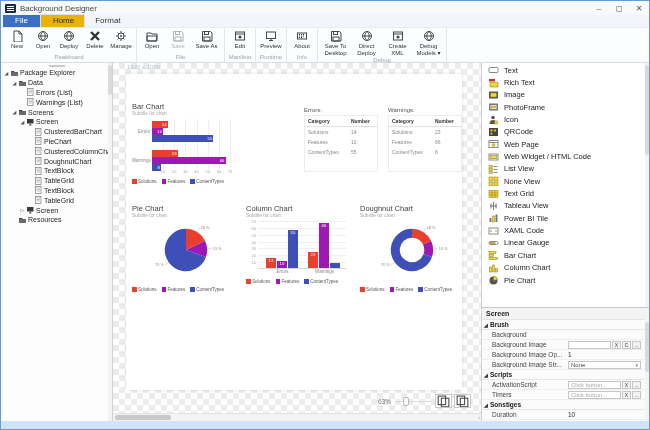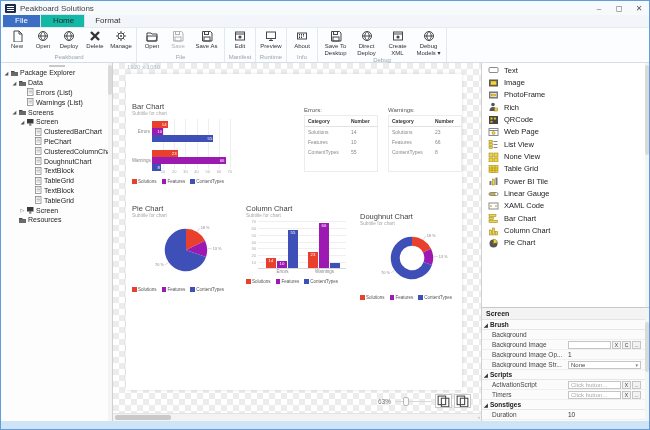--- a/index.html
+++ b/index.html
@@ -12,21 +12,21 @@
   .app-icon { width:11px; height:9px; background:#1c2b4a; border-radius:1px; margin-right:4px; position:relative; flex:none; }
   .app-icon:before { content:""; position:absolute; left:2px; top:2px; right:2px; height:1px; background:#fff; box-shadow:0 2px 0 #fff, 0 4px 0 #fff; }
   .title-text { font-size:8px; color:#444; }
   .win-controls { margin-left:auto; display:flex; height:100%; }
   .win-btn { width:20px; height:100%; display:flex; align-items:center; justify-content:center; font-size:8px; color:#555; cursor:default; }
 
   
   .tabrow { height:13px; background:#f2f6fb; display:flex; align-items:flex-end; padding-left:2px; flex:none; border-bottom:1px solid #e6ebf2; }
   .tab { font-size:8px; padding:1px 10px 2px 10px; color:#333; }
   .tab.file { background:#3a6fc4; color:#fff; padding:1px 12px 2px 12px; }
-  .tab.active { background:#14b8a6; border:1px solid #dbe2ec; border-bottom:none; color:#2a2a2a;padding-left:12px; }
+  .tab.active { background:#eab308; border:1px solid #dbe2ec; border-bottom:none; color:#2a2a2a;padding-left:12px; }
 
   
   .ribbon { height:35px; background:#fbfdff; border-bottom:1px solid #d5dde7; display:flex; align-items:stretch; padding-left:1px; flex:none; }
   .rgroup { display:flex; flex-direction:column; border-right:1px solid #e2e8f0; padding:1px 2px 0 2px; }
   .rbuttons { display:flex; flex:1; }
   .rbtn { width:26px; display:flex; flex-direction:column; align-items:center; padding-top:1px; cursor:default; }
   .rbtn.wide { width:31px; }
   .rbtn svg { width:12px; height:12px; flex:none; }
   .rbtn .rlabel { font-size:6px; line-height:1.15; color:#333; text-align:center; margin-top:1px; }
   .rbtn.disabled { opacity:.4; }
@@ -118,21 +118,21 @@
   svg .fl { fill:#474747; }
   svg .yw { fill:#f6d432; stroke:#8a7a1d; stroke-width:.5; }
 </style>
 </head>
 <body>
 
 <div class="window">
 
   <div class="titlebar">
     <span class="app-icon"></span>
-    <span class="title-text">Peakboard Solutions</span>
+    <span class="title-text">Background Designer</span>
     <span class="win-controls">
       <span class="win-btn">–</span>
       <span class="win-btn">◻</span>
       <span class="win-btn">✕</span>
     </span>
   </div>
 
   <div class="tabrow" id="tabrow">
       <span class="tab file">File</span>
       <span class="tab active">Home</span>
@@ -569,21 +569,21 @@
             <div class="catrow">
               <span style="left:24.5px">Errors</span>
               <span style="left:66.5px">Warnings</span>
             </div>
             <div class="legend">
               <span><i style="background:#e8402c"></i>Solutions</span>
               <span><i style="background:#9c1ab1"></i>Features</span>
               <span><i style="background:#3f4fb8"></i>ContentTypes</span>
             </div>
           </div>
-        <div class="chartblock" id="chart-doughnut" style="left:234px; top:130px; width:104px;margin-top:8px;">
+        <div class="chartblock" id="chart-doughnut" style="left:234px; top:130px; width:104px;">
             <div class="c-title">Doughnut Chart</div>
             <div class="c-sub">Subtitle for chart</div>
             <div style="text-align:center"><svg viewBox="-62 -52 124 104" style="width:104px;height:58px">
                 <path d="M0.0 -22.0 L0.0 -38.0 A38 38 0 0 1 34.1 -16.8 L19.7 -9.7 A22 22 0 0 0 0.0 -22.0 Z" fill="#e8402c"></path>
                 <path d="M19.7 -9.7 L34.1 -16.8 A38 38 0 0 1 35.8 12.6 L20.8 7.3 A22 22 0 0 0 19.7 -9.7 Z" fill="#9c1ab1"></path>
                 <path d="M20.8 7.3 L35.8 12.6 A38 38 0 1 1 0.0 -38.0 L0.0 -22.0 A22 22 0 1 0 20.8 7.3 Z" fill="#3f4fb8"></path>
                 <line x1="20.6" y1="-33.1" x2="24.3" y2="-39.1" stroke="#bbb" stroke-width="1"></line>
                 <text x="26.3" y="-37.1" font-size="7" fill="#888" text-anchor="start">18 %</text>
                 <line x1="38.9" y1="-2.3" x2="45.9" y2="-2.7" stroke="#bbb" stroke-width="1"></line>
                 <text x="47.9" y="-0.7" font-size="7" fill="#888" text-anchor="start">13 %</text>
@@ -628,60 +628,74 @@
       <div class="toolbox">
         <div id="toolbox">
             <div class="tool-item">
               <svg viewBox="0 0 11 10">
                 <rect x="1" y="2.5" width="9" height="5" rx="1" fill="#fff" stroke="#8a8a8a"></rect>
               </svg>
               <span>Text</span>
             </div>
             <div class="tool-item">
               <svg viewBox="0 0 11 10">
+                <rect x="1" y="1" width="6" height="2.5" fill="#c0392b"></rect>
+                <rect x="2" y="4.5" width="8" height="4.5" class="yw"></rect>
+              </svg>
+              <span>Rich Text</span>
+            </div>
+            <div class="tool-item">
+              <svg viewBox="0 0 11 10">
                 <rect x="1" y="1.5" width="9" height="7" fill="#555"></rect>
                 <rect x="2.5" y="3" width="6" height="4" class="yw"></rect>
               </svg>
               <span>Image</span>
             </div>
             <div class="tool-item">
               <svg viewBox="0 0 11 10">
                 <rect x="1" y="1.5" width="9" height="7" fill="#777"></rect>
                 <rect x="2.5" y="3" width="6" height="4" fill="#fff"></rect>
                 <rect x="3.5" y="4" width="4" height="2" class="yw"></rect>
               </svg>
               <span>PhotoFrame</span>
             </div>
             <div class="tool-item">
               <svg viewBox="0 0 11 10">
                 <circle cx="5" cy="2.5" r="1.8" fill="#555"></circle>
                 <path d="M1.5 9c0-2.5 1.5-4 3.5-4s3.5 1.5 3.5 4z" fill="#555"></path>
                 <rect x="6.5" y="6" width="3" height="3" class="yw"></rect>
               </svg>
-              <span>Rich</span>
+              <span>Icon</span>
             </div>
             <div class="tool-item">
               <svg viewBox="0 0 11 10">
                 <rect x="1" y="1" width="9" height="8" fill="#444"></rect>
                 <rect x="2.5" y="2.5" width="2" height="2" class="yw"></rect>
                 <rect x="6" y="2.5" width="2" height="2" class="yw"></rect>
                 <rect x="2.5" y="6" width="2" height="1.5" class="yw"></rect>
               </svg>
               <span>QRCode</span>
             </div>
             <div class="tool-item">
               <svg viewBox="0 0 11 10">
                 <rect x="1" y="1.5" width="9" height="7" fill="#fff" stroke="#8a8a8a"></rect>
                 <path d="M1 3.5h9" stroke="#8a8a8a"></path>
                 <circle cx="5.5" cy="6" r="1.5" class="yw"></circle>
               </svg>
               <span>Web Page</span>
             </div>
             <div class="tool-item">
               <svg viewBox="0 0 11 10">
+                <rect x="1" y="2" width="9" height="6" fill="#fff" stroke="#8a8a8a"></rect>
+                <rect x="2.2" y="3.5" width="6.6" height="3" class="yw"></rect>
+              </svg>
+              <span>Web Widget / HTML Code</span>
+            </div>
+            <div class="tool-item">
+              <svg viewBox="0 0 11 10">
                 <rect x="1" y="1.5" width="3.5" height="2" class="yw"></rect>
                 <rect x="1" y="4.5" width="3.5" height="2" class="yw"></rect>
                 <rect x="1" y="7.5" width="3.5" height="2" class="yw"></rect>
                 <path d="M5.5 2.5h4M5.5 5.5h4M5.5 8.5h4" stroke="#888"></path>
               </svg>
               <span>List View</span>
             </div>
             <div class="tool-item">
               <svg viewBox="0 0 11 10">
                 <rect x="1" y="1" width="4" height="4" class="yw"></rect>
@@ -689,43 +703,49 @@
                 <rect x="1" y="6" width="4" height="4" class="yw"></rect>
                 <rect x="6" y="6" width="4" height="4" class="yw"></rect>
               </svg>
               <span>None View</span>
             </div>
             <div class="tool-item">
               <svg viewBox="0 0 11 10">
                 <rect x="1" y="1.5" width="9" height="7" class="yw"></rect>
                 <path d="M1 4h9M1 6.2h9M4 1.5v7M7 1.5v7" stroke="#8a7a1d" stroke-width=".5"></path>
               </svg>
-              <span>Table Grid</span>
+              <span>Text Grid</span>
+            </div>
+            <div class="tool-item">
+              <svg viewBox="0 0 11 10">
+                <path d="M5.5 1v8M2 5h7M3 2.5v5M8 2.5v5M1.5 5h.01" stroke="#777" stroke-width="1"></path>
+              </svg>
+              <span>Tableau View</span>
             </div>
             <div class="tool-item">
               <svg viewBox="0 0 11 10">
                 <rect x="1.5" y="5" width="2" height="4" fill="#777"></rect>
                 <rect x="4.5" y="3" width="2" height="6" class="yw"></rect>
                 <rect x="7.5" y="1.5" width="2" height="7.5" fill="#777"></rect>
               </svg>
               <span>Power BI Tile</span>
             </div>
             <div class="tool-item">
               <svg viewBox="0 0 11 10">
+                <rect x="1" y="2" width="9" height="6" fill="#fff" stroke="#8a8a8a"></rect>
+                <path d="M3.5 4L2.5 5l1 1M7.5 4l1 1-1 1" stroke="#b59a10" fill="none"></path>
+              </svg>
+              <span>XAML Code</span>
+            </div>
+            <div class="tool-item">
+              <svg viewBox="0 0 11 10">
                 <rect x="1" y="3.5" width="9" height="3" rx="1.5" fill="#fff" stroke="#8a8a8a"></rect>
                 <rect x="2" y="4.2" width="5" height="1.6" class="yw"></rect>
               </svg>
               <span>Linear Gauge</span>
-            </div>
-            <div class="tool-item">
-              <svg viewBox="0 0 11 10">
-                <rect x="1" y="2" width="9" height="6" fill="#fff" stroke="#8a8a8a"></rect>
-                <path d="M3.5 4L2.5 5l1 1M7.5 4l1 1-1 1" stroke="#b59a10" fill="none"></path>
-              </svg>
-              <span>XAML Code</span>
             </div>
             <div class="tool-item">
               <svg viewBox="0 0 11 10">
                 <rect x="1" y="1.5" width="7" height="2" class="yw"></rect>
                 <rect x="1" y="4.5" width="4.5" height="2" class="yw"></rect>
                 <rect x="1" y="7.5" width="8.5" height="2" class="yw"></rect>
               </svg>
               <span>Bar Chart</span>
             </div>
             <div class="tool-item">

